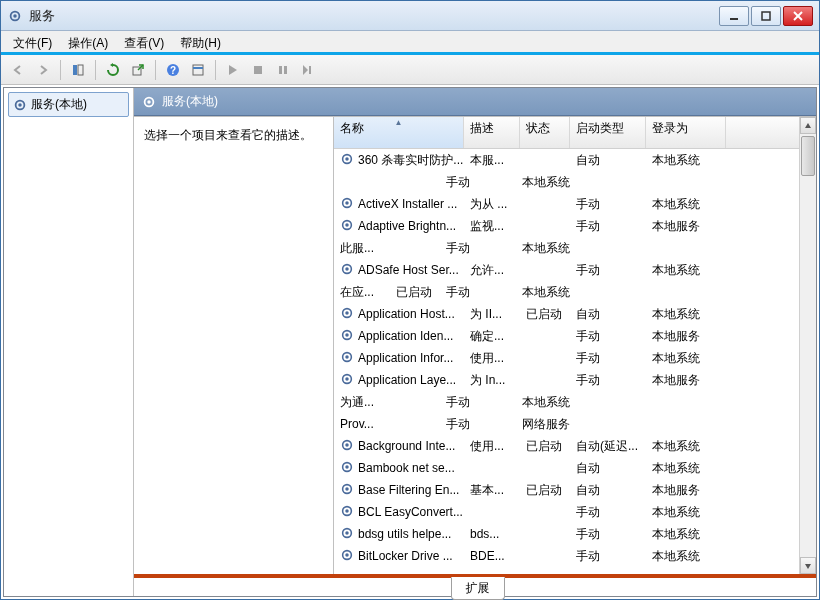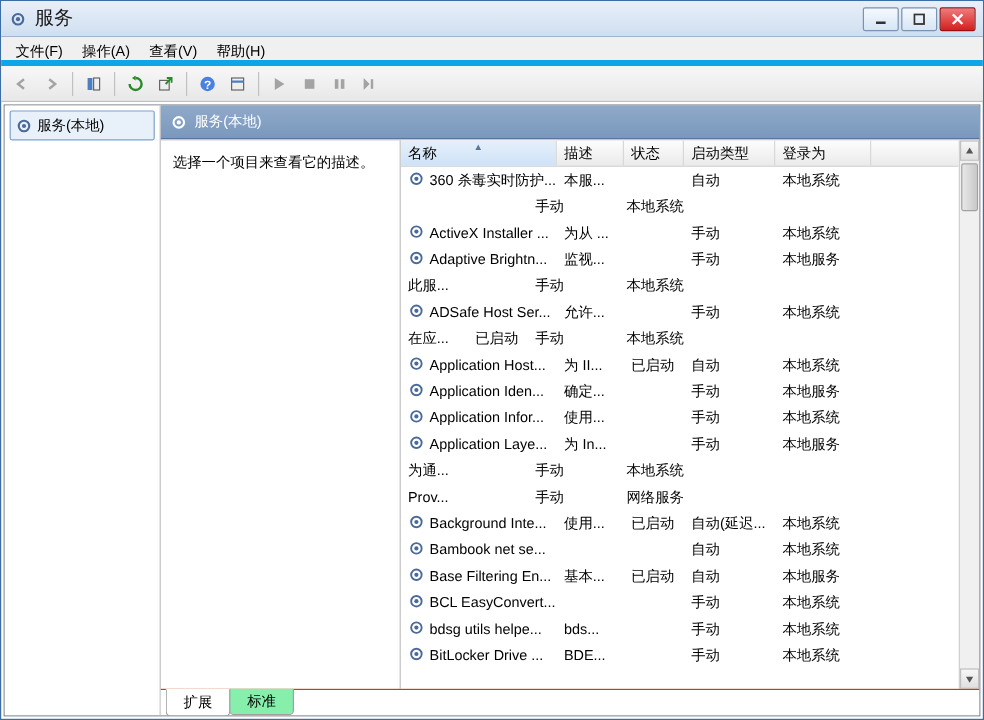--- a/index.html
+++ b/index.html
@@ -1,51 +1,51 @@
 <!DOCTYPE html>
 <html><head>
 <meta charset="utf-8">
 <style>
 * { box-sizing: border-box; margin: 0; padding: 0; }
 body { font-family: "Microsoft YaHei", "Segoe UI", Tahoma, sans-serif; font-size: 12px; background: #fff; overflow: hidden; width: 820px; height: 600px; }
 .window { width: 820px; height: 600px; border: 1px solid #3a6ea5; background: #fff; display: flex; flex-direction: column; }
 .titlebar { height: 30px; background: linear-gradient(#e8eff9, #cfdff0); display: flex; align-items: center; padding: 0 6px; border-bottom: 1px solid #a0b4cc; }
 .titlebar .icon { width: 16px; height: 16px; margin-right: 6px; display: inline-flex; align-items: center; justify-content: center; }
-.titlebar .title { flex: 1; color: #1a1a1a; font-size: 16px; }
+.titlebar .title { flex: 1; color: #1a1a1a; font-size: 13px; }
 .titlebar .controls { display: flex; gap: 2px; }
 .titlebar .btn { width: 30px; height: 20px; border: 1px solid #7a93b0; border-radius: 2px; display: flex; align-items: center; justify-content: center; background: linear-gradient(#f5f9fe, #d7e5f5); cursor: pointer; }
 .titlebar .btn.close { background: linear-gradient(#f07b7b, #d42020); border-color: #9a1010; color: #fff; }
 .titlebar .btn svg { display: block; }
-.menubar { height: 24px; background: #f0f0f0; display: flex; align-items: stretch; padding: 0 4px; border-bottom: 5px solid #0ea5e9; }
+.menubar { height: 24px; background: #f0f0f0; display: flex; align-items: stretch; padding: 0 4px; border-bottom: 3px solid #0ea5e9; }
 .menubar .item { padding: 4px 8px; cursor: default; }
 .toolbar { height: 30px; background: linear-gradient(#f7f7f7, #e8e8e8); border-bottom: 1px solid #c0c0c0; display: flex; align-items: center; padding: 0 6px; gap: 3px; }
 .toolbar .tbtn { width: 22px; height: 22px; display: flex; align-items: center; justify-content: center; border: 1px solid transparent; border-radius: 2px; cursor: pointer; }
 .toolbar .tbtn.disabled { opacity: 0.4; cursor: default; }
 .toolbar .sep { width: 1px; height: 20px; background: #c0c0c0; margin: 0 3px; }
 .body { flex: 1; display: flex; border: 1px solid #828790; margin: 2px; min-height: 0; }
 .sidebar { width: 130px; background: #fff; border-right: 1px solid #c0c0c0; padding: 4px; }
 .side-item { padding: 3px 4px; display: flex; align-items: center; gap: 4px; border: 1px solid #7da2ce; background: #e8f0fa; border-radius: 2px; cursor: default; }
 .main { flex: 1; display: flex; flex-direction: column; min-width: 0; }
 .main-header { height: 28px; background: linear-gradient(#8fa9c9, #7a98bd); color: #fff; display: flex; align-items: center; padding: 0 8px; gap: 6px; border-bottom: 1px solid #5a7599; }
 .main-body { flex: 1; display: flex; border-top: 1px solid #c0c0c0; min-height: 0; }
 .desc-pane { width: 200px; padding: 10px; border-right: 1px solid #c0c0c0; }
 .list-wrap { flex: 1; display: flex; min-height: 0; }
 .list { flex: 1; overflow-y: hidden; min-width: 0; }
-.list-header { display: flex; background: linear-gradient(#fdfdfd, #eaeaea); border-bottom: 1px solid #d0d0d0; height: 22px; }
+.list-header { display: flex; background: linear-gradient(#fdfdfd, #eaeaea); border-bottom: 1px solid #d0d0d0; height: 32px; }
 .list-header .col { padding: 3px 6px; border-right: 1px solid #d8d8d8; cursor: pointer; white-space: nowrap; overflow: hidden; position: relative; }
 .list-header .col.sorted { background: linear-gradient(#e6f0fb, #cfe2f7); }
 .list-header .col.sorted::after { content: "▲"; font-size: 8px; color: #5a7599; position: absolute; top: 1px; left: 50%; transform: translateX(-50%); }
 .list-rows { }
 .row { display: flex; height: 22px; align-items: center; cursor: default; }
 .row .cell { padding: 0 6px; white-space: nowrap; overflow: hidden; text-overflow: ellipsis; display: flex; align-items: center; gap: 4px; }
 .scrollbar { width: 17px; background: #f0f0f0; border-left: 1px solid #d0d0d0; display: flex; flex-direction: column; }
 .scrollbar .sbtn { height: 17px; background: linear-gradient(#f7f7f7, #e0e0e0); border: 1px solid #c0c0c0; display: flex; align-items: center; justify-content: center; cursor: pointer; }
 .scrollbar .track { flex: 1; position: relative; }
 .scrollbar .thumb { position: absolute; top: 2px; left: 1px; right: 1px; height: 40px; background: linear-gradient(90deg, #e8e8e8, #c8c8c8); border: 1px solid #a0a0a0; border-radius: 2px; cursor: pointer; }
-.tabs-footer { height: 22px; display: flex; align-items: flex-start; padding-left: 4px; border-top: 1px solid #c2410c; background: #fff; }
+.tabs-footer { height: 22px; display: flex; align-items: center; padding-left: 4px; border-top: 4px solid #c2410c; background: #fff; flex-direction: column; }
 .tabs-footer .tab { padding: 2px 14px 2px; border: 1px solid #a0a0a0; border-top: none; background: #86efac; margin-right: -1px; cursor: pointer; border-radius: 0 0 4px 4px; position: relative; top: -1px; }
 .tabs-footer .tab.active { background: #fff; border-top: 1px solid #fff; }
 .gear-icon { width: 14px; height: 14px; }
 .c-name { width: 130px; }
 .c-desc { width: 56px; }
 .c-status { width: 50px; }
 .c-start { width: 76px; }
 .c-logon { width: 80px; }
 </style>
 </head>

